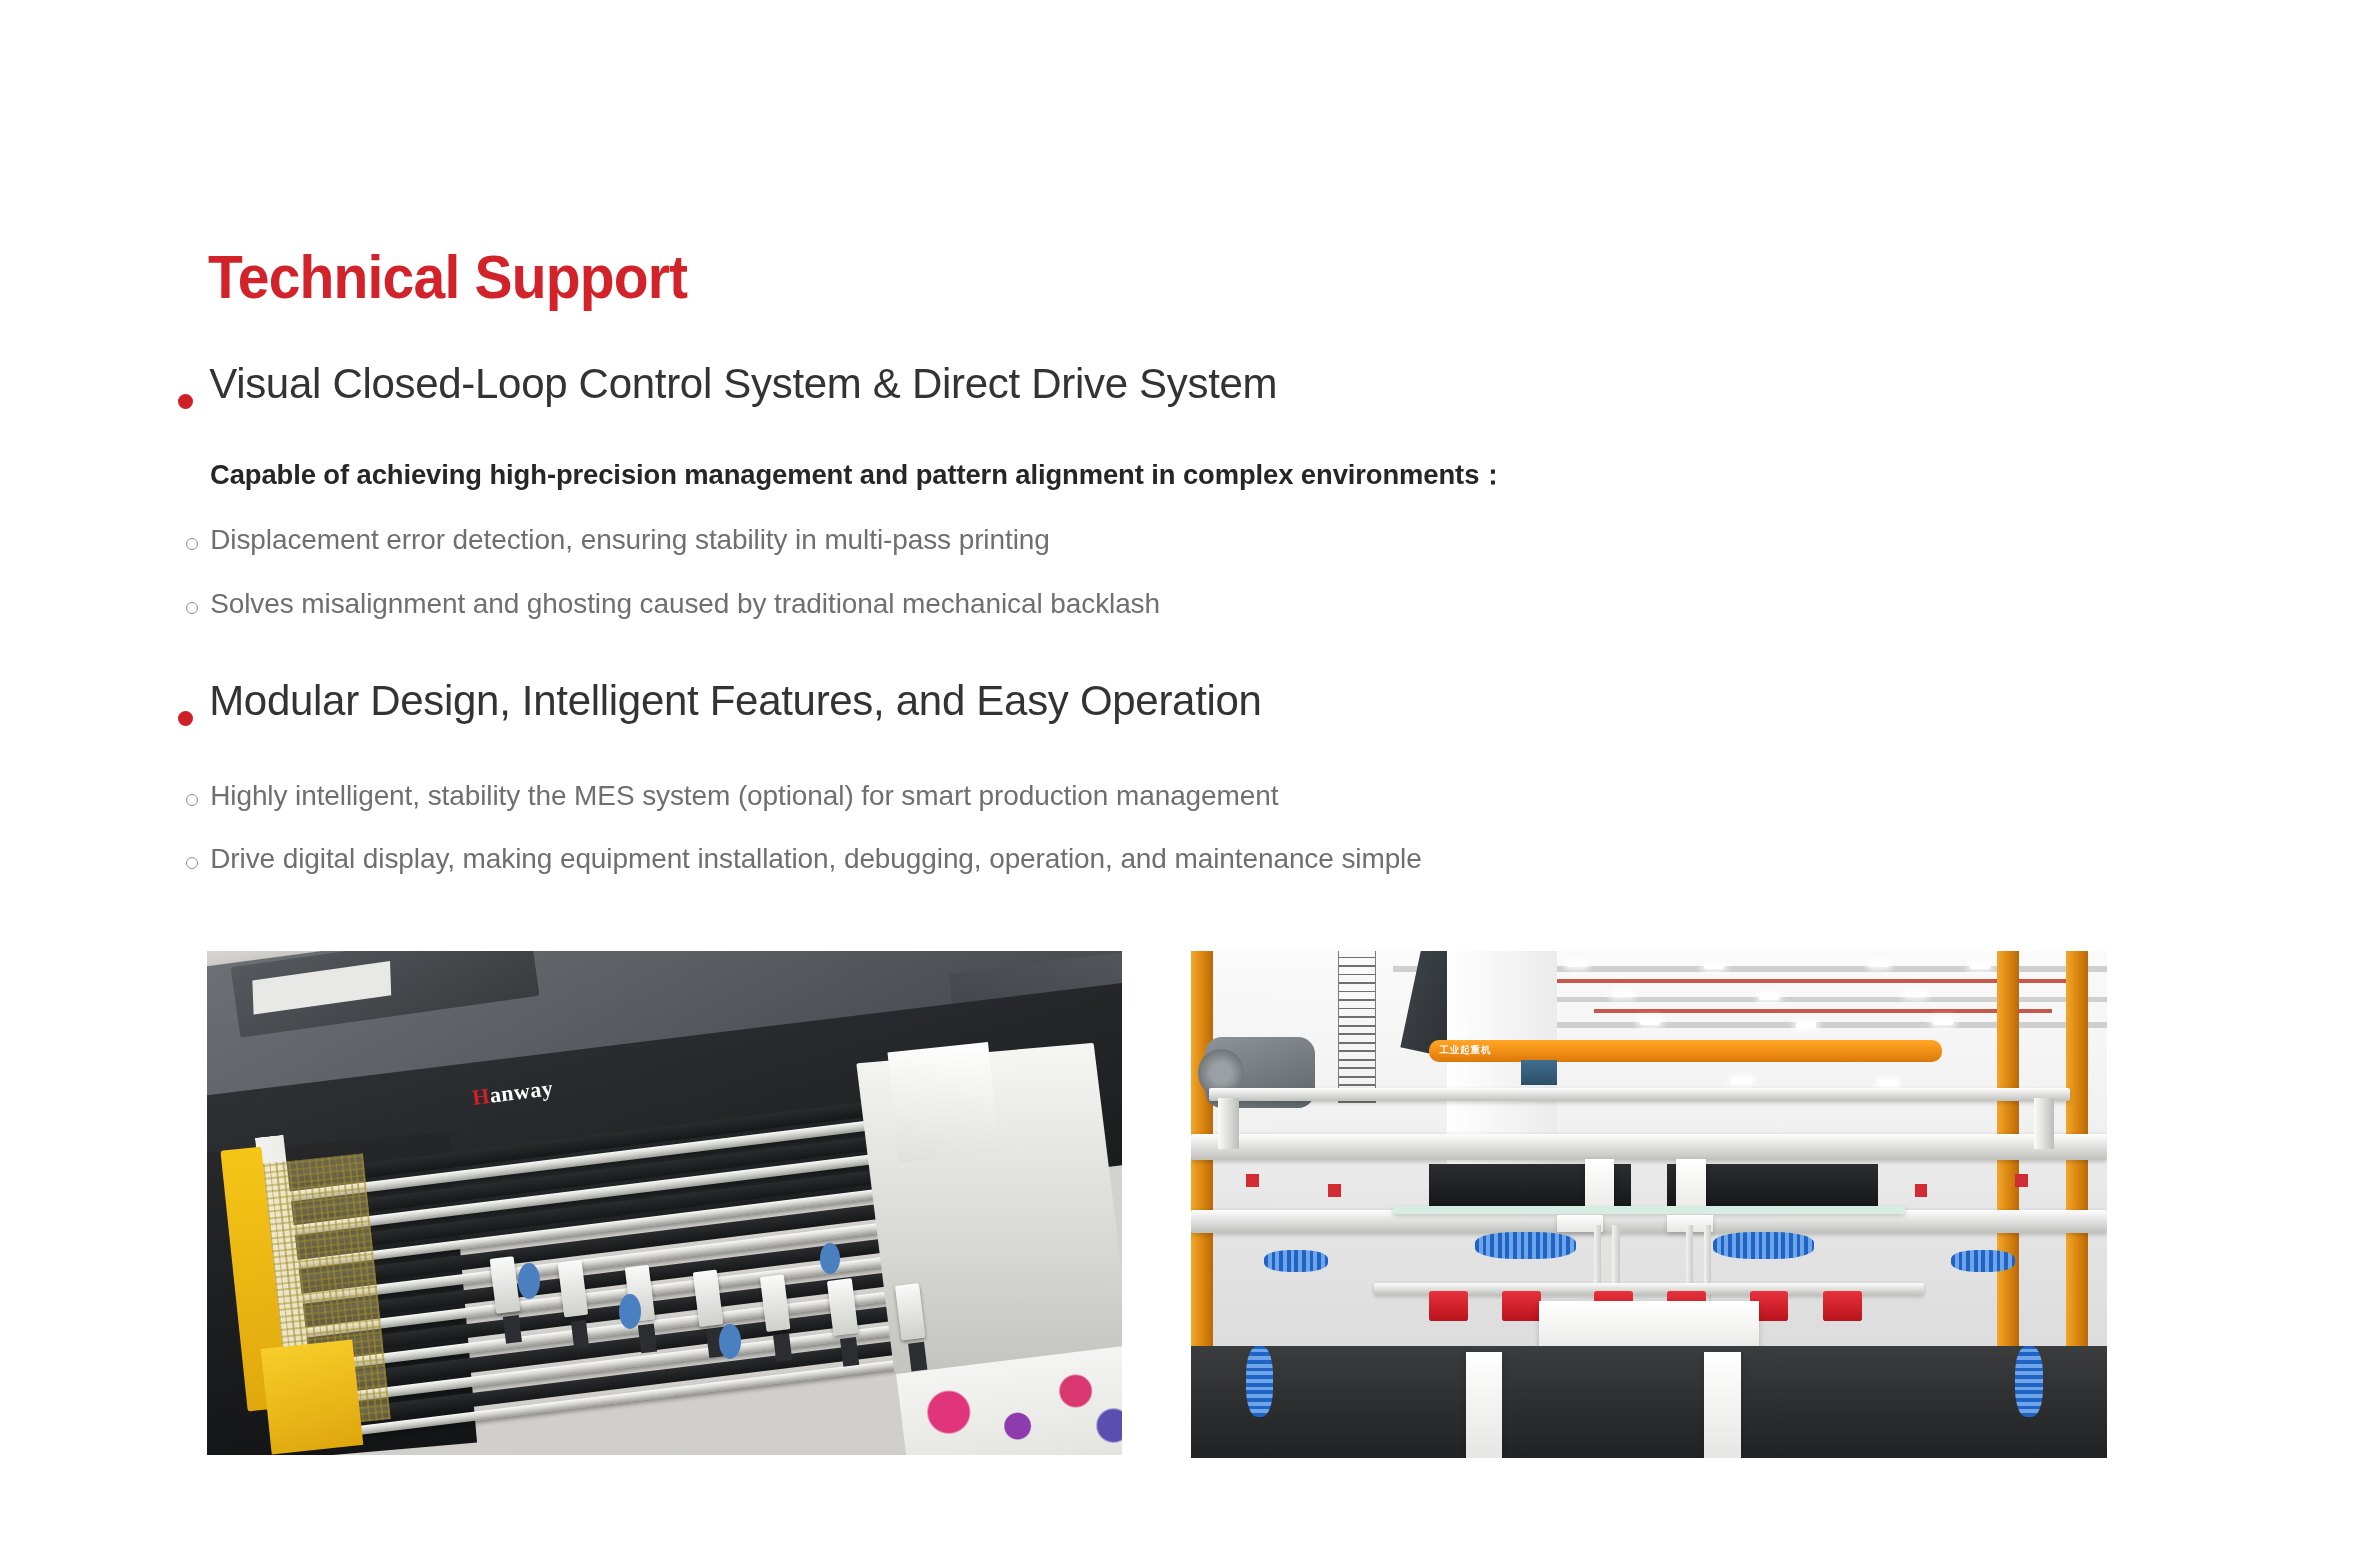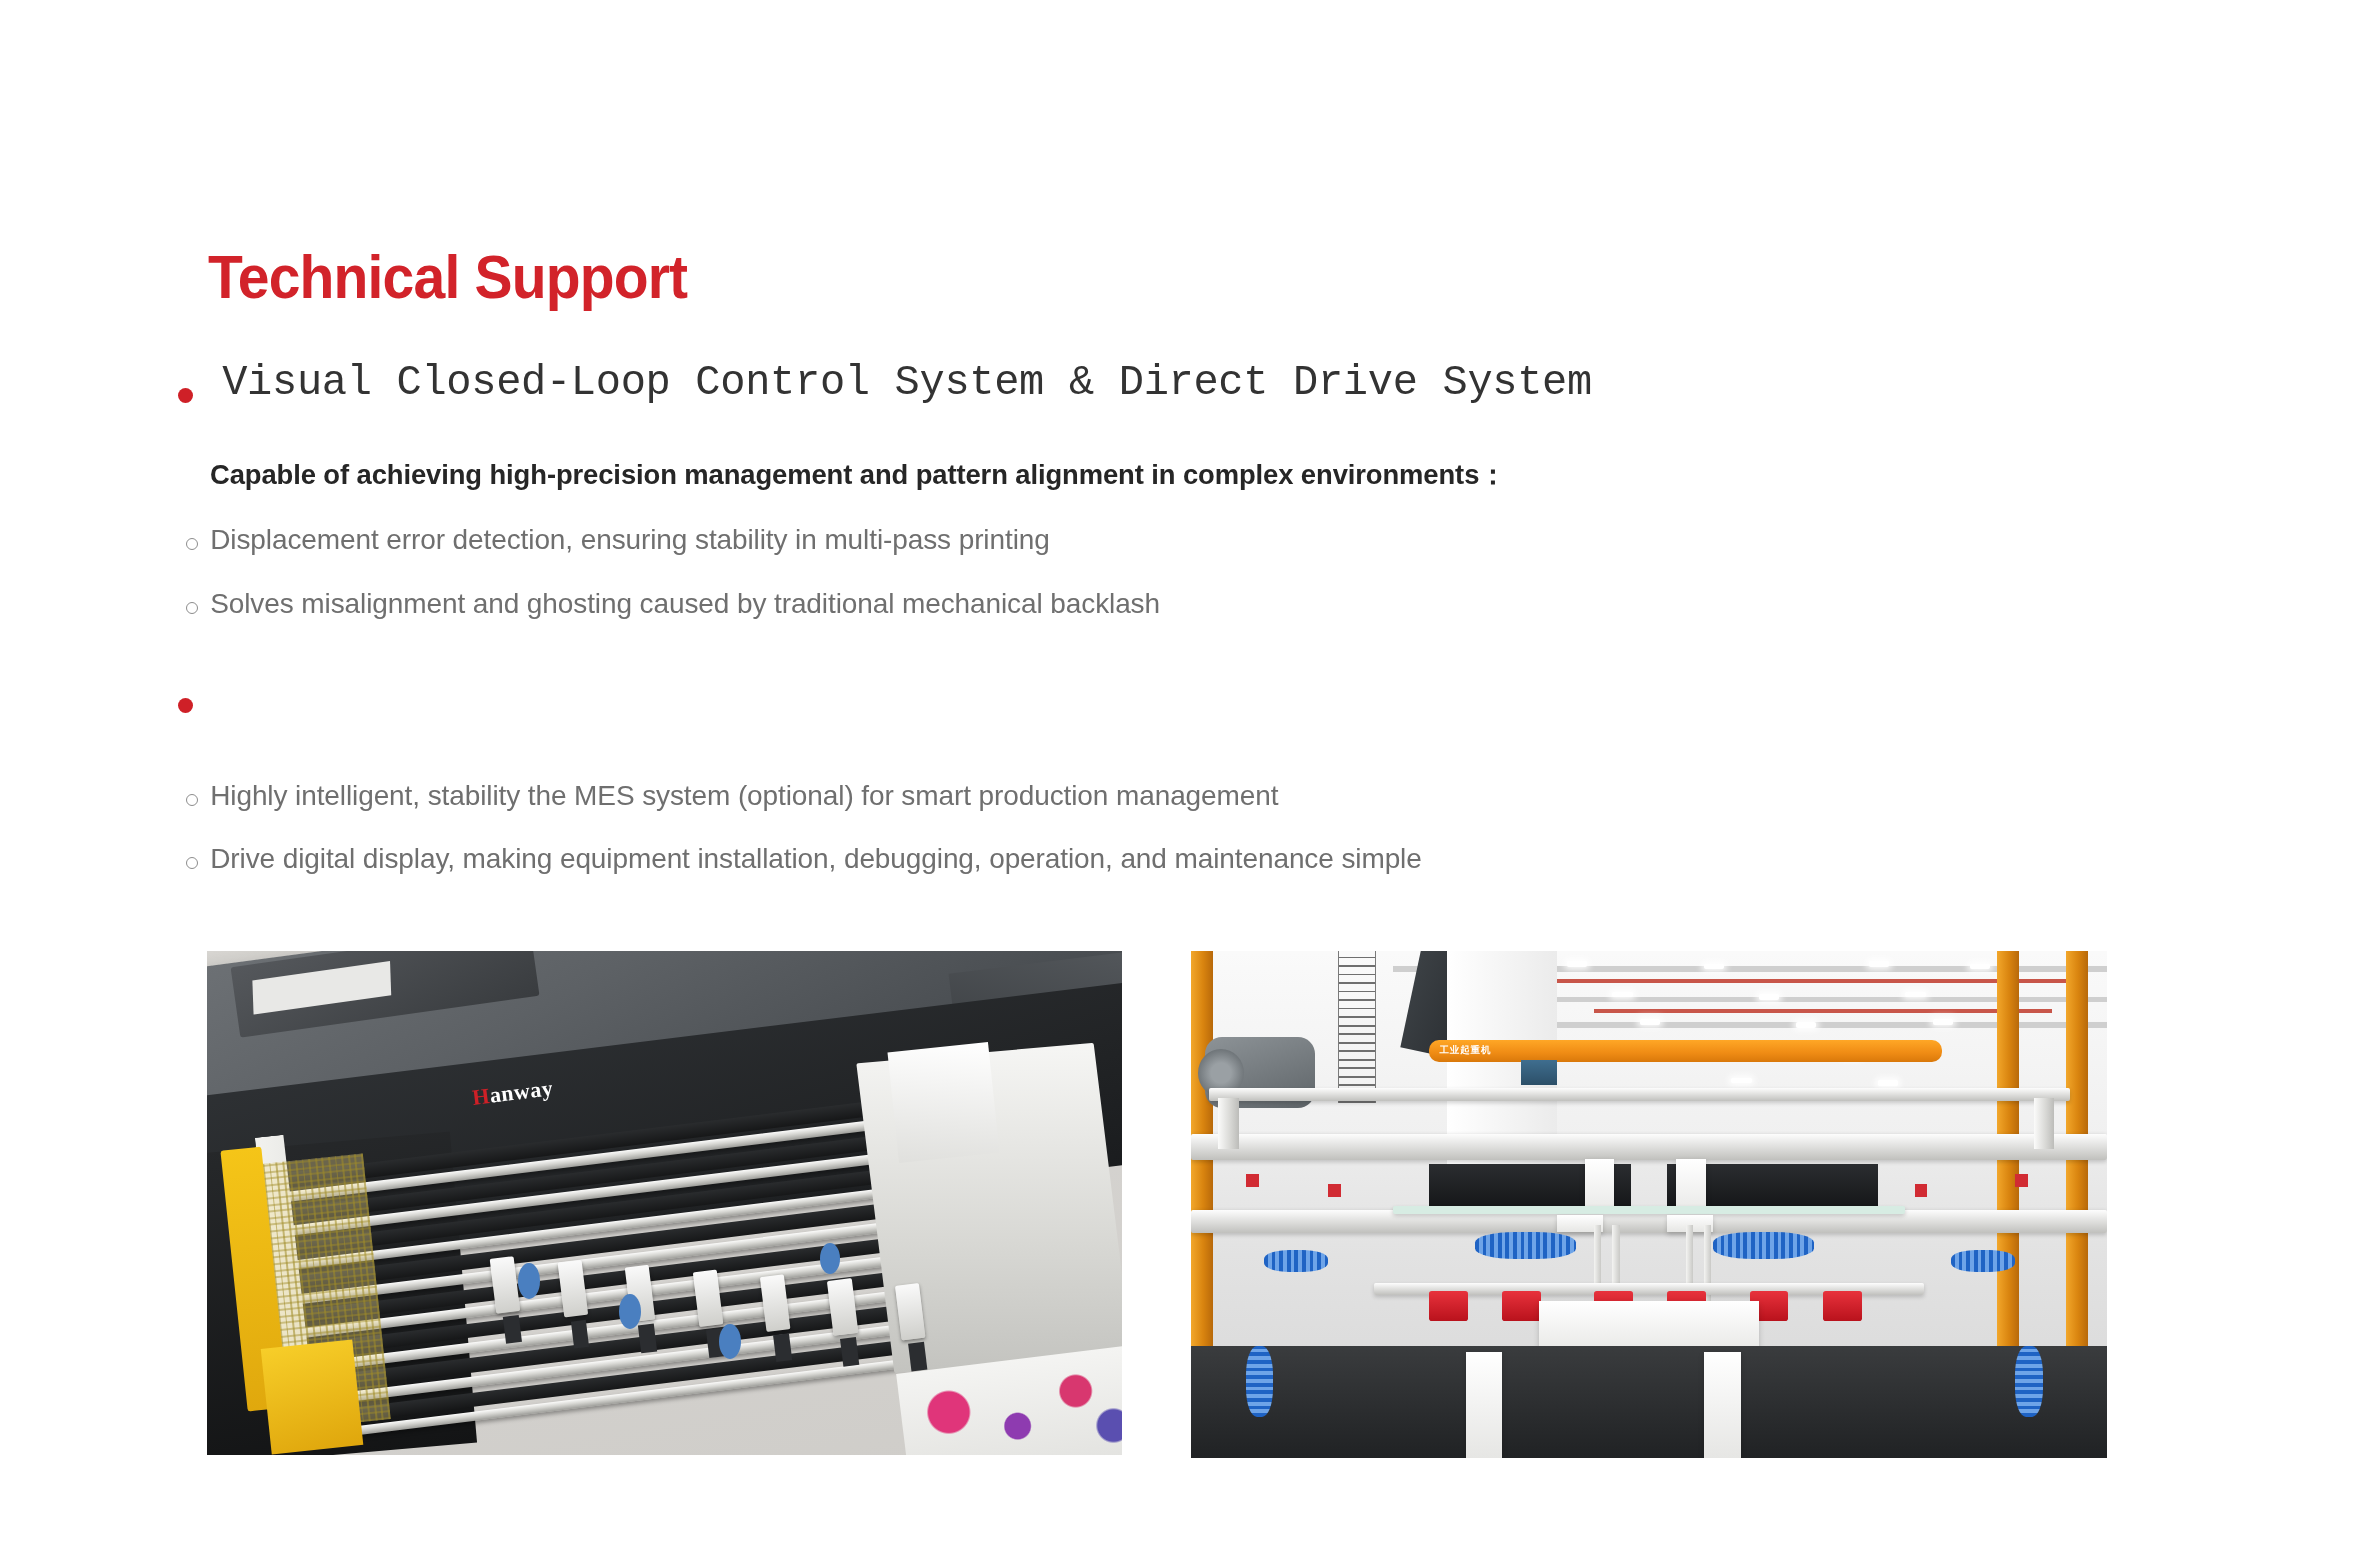--- a/index.html
+++ b/index.html
@@ -27,23 +27,22 @@
     transform:scaleX(0.92);
     transform-origin:left center;
     white-space:nowrap;
   }
 
   .section { position:absolute; left:178px; width:2082px; }
 
   
   .main-bullet {
     display:flex;
-    align-items:center;
-    gap:16px;
-    font-family:Liberation Mono, monospace;
+    align-items:flex-end;
+    gap:3px;
   }
   .dot-red {
     width:15px; height:15px;
     border-radius:50%;
     background:#cf2027;
     flex:0 0 15px;
     margin-top:23px;
     margin-right:13.2px;
   }
   .main-bullet-text {
@@ -366,20 +365,21 @@
   <div class="section" style="top:586px;">
     <div class="sub-bullet">
       <span class="ring-gray"></span>
       <span class="sub-bullet-text">Solves misalignment and ghosting caused by traditional mechanical backlash</span>
     </div>
   </div>
 
   <div class="section" style="top:675px;">
     <div class="main-bullet">
       <span class="dot-red"></span>
+      <span class="main-bullet-text">Modular Design, Intelligent Features, and Easy Operation</span>
     </div>
   </div>
 
   <div class="section" style="top:778px;">
     <div class="sub-bullet">
       <span class="ring-gray"></span>
       <span class="sub-bullet-text">Highly intelligent, stability the MES system (optional) for smart production management</span>
     </div>
   </div>
 

